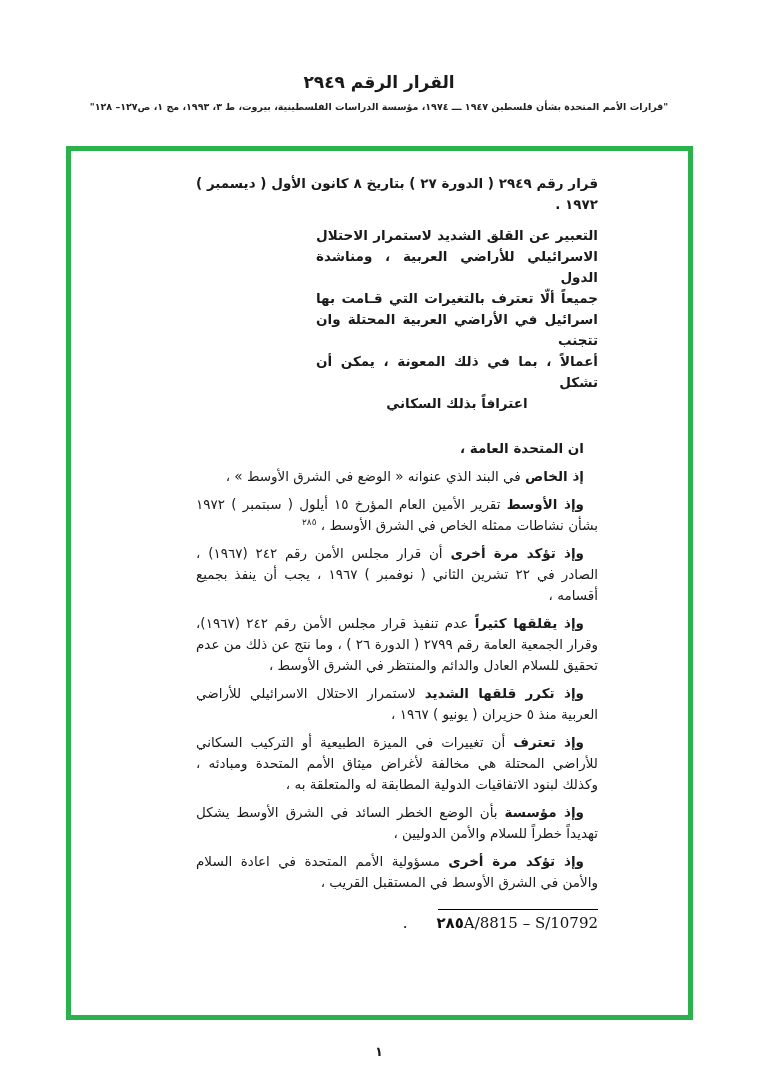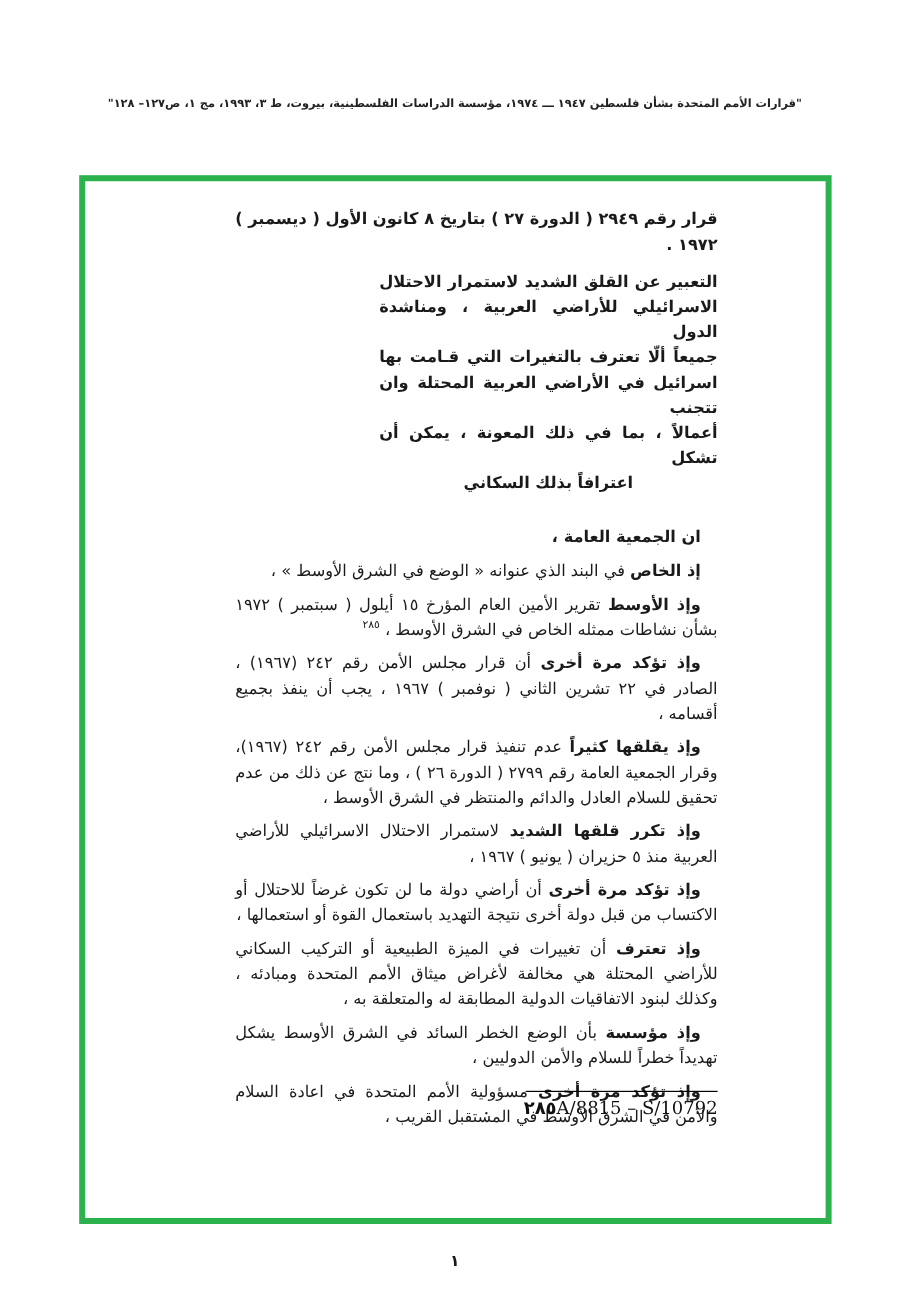--- a/index.html
+++ b/index.html
@@ -113,51 +113,51 @@
     font-size: 13px;
     font-weight: bold;
   }
 </style>
 </head>
 <body>
 
 <div class="page">
 
   <div class="header">
+    <div class="header-title">القرار الرقم ٢٩٤٩</div>
     <div class="header-source">"قرارات الأمم المتحدة بشأن فلسطين ١٩٤٧ ـــ ١٩٧٤، مؤسسة الدراسات الفلسطينية، بيروت، ط ٣، ١٩٩٣، مج ١، ص١٢٧– ١٢٨"</div>
   </div>
 
   <div class="green-box" style="border-color: rgb(43, 178, 76);">
 
     <div class="content">
 
       <p class="intro">قرار رقم ٢٩٤٩ ( الدورة ٢٧ ) بتاريخ ٨ كانون الأول ( ديسمبر ) ١٩٧٢ .</p>
 
       <div class="title-block">
         <div class="title-line">التعبير عن القلق الشديد لاستمرار الاحتلال</div>
         <div class="title-line">الاسرائيلي للأراضي العربية ، ومناشدة الدول</div>
         <div class="title-line">جميعاً ألّا تعترف بالتغيرات التي قـامت بها</div>
         <div class="title-line">اسرائيل في الأراضي العربية المحتلة وان تتجنب</div>
         <div class="title-line">أعمالاً ، بما في ذلك المعونة ، يمكن أن تشكل</div>
         <div class="title-line last">اعترافاً بذلك السكاني</div>
       </div>
 
-      <p class="para"><span class="lead">ان الجمعية العامة ،</span><span></span></p>
+      <p class="para"><span class="lead">ان المتحدة العامة ،</span><span></span></p>
 
       <p class="para"><span class="lead">إذ الخاص</span><span> في البند الذي عنوانه « الوضع في الشرق الأوسط » ،</span></p>
 
       <p class="para"><span class="lead">وإذ الأوسط</span><span> تقرير الأمين العام المؤرخ ١٥ أيلول ( سبتمبر ) ١٩٧٢ بشأن نشاطات ممثله الخاص في الشرق الأوسط ، </span><sup class="fn-ref">٢٨٥</sup></p>
 
       <p class="para"><span class="lead">وإذ تؤكد مرة أخرى</span><span> أن قرار مجلس الأمن رقم ٢٤٢ (١٩٦٧) ، الصادر في ٢٢ تشرين الثاني ( نوفمبر ) ١٩٦٧ ، يجب أن ينفذ بجميع أقسامه ،</span></p>
 
       <p class="para"><span class="lead">وإذ يقلقها كثيراً</span><span> عدم تنفيذ قرار مجلس الأمن رقم ٢٤٢ (١٩٦٧)، وقرار الجمعية العامة رقم ٢٧٩٩ ( الدورة ٢٦ ) ، وما نتج عن ذلك من عدم تحقيق للسلام العادل والدائم والمنتظر في الشرق الأوسط ،</span></p>
 
       <p class="para"><span class="lead">وإذ تكرر قلقها الشديد</span><span> لاستمرار الاحتلال الاسرائيلي للأراضي العربية منذ ٥ حزيران ( يونيو ) ١٩٦٧ ،</span></p>
 
-      <p class="para"><span class="lead">وإذ تؤكد مرة أخرى</span><span> أن أراضي دولة ما لن تكون غرضاً للاحتلال أو الاكتساب من قبل دولة أخرى نتيجة التهديد باستعمال القوة أو استعمالها ،</span></p>
 
       <p class="para"><span class="lead">وإذ تعترف</span><span> أن تغييرات في الميزة الطبيعية أو التركيب السكاني للأراضي المحتلة هي مخالفة لأغراض ميثاق الأمم المتحدة ومبادئه ، وكذلك لبنود الاتفاقيات الدولية المطابقة له والمتعلقة به ،</span></p>
 
       <p class="para"><span class="lead">وإذ مؤسسة</span><span> بأن الوضع الخطر السائد في الشرق الأوسط يشكل تهديداً خطراً للسلام والأمن الدوليين ،</span></p>
 
       <p class="para"><span class="lead">وإذ تؤكد مرة أخرى</span><span> مسؤولية الأمم المتحدة في اعادة السلام والأمن في الشرق الأوسط في المستقبل القريب ،</span></p>
 
     </div>
 
     <div class="footnote-rule"></div>

